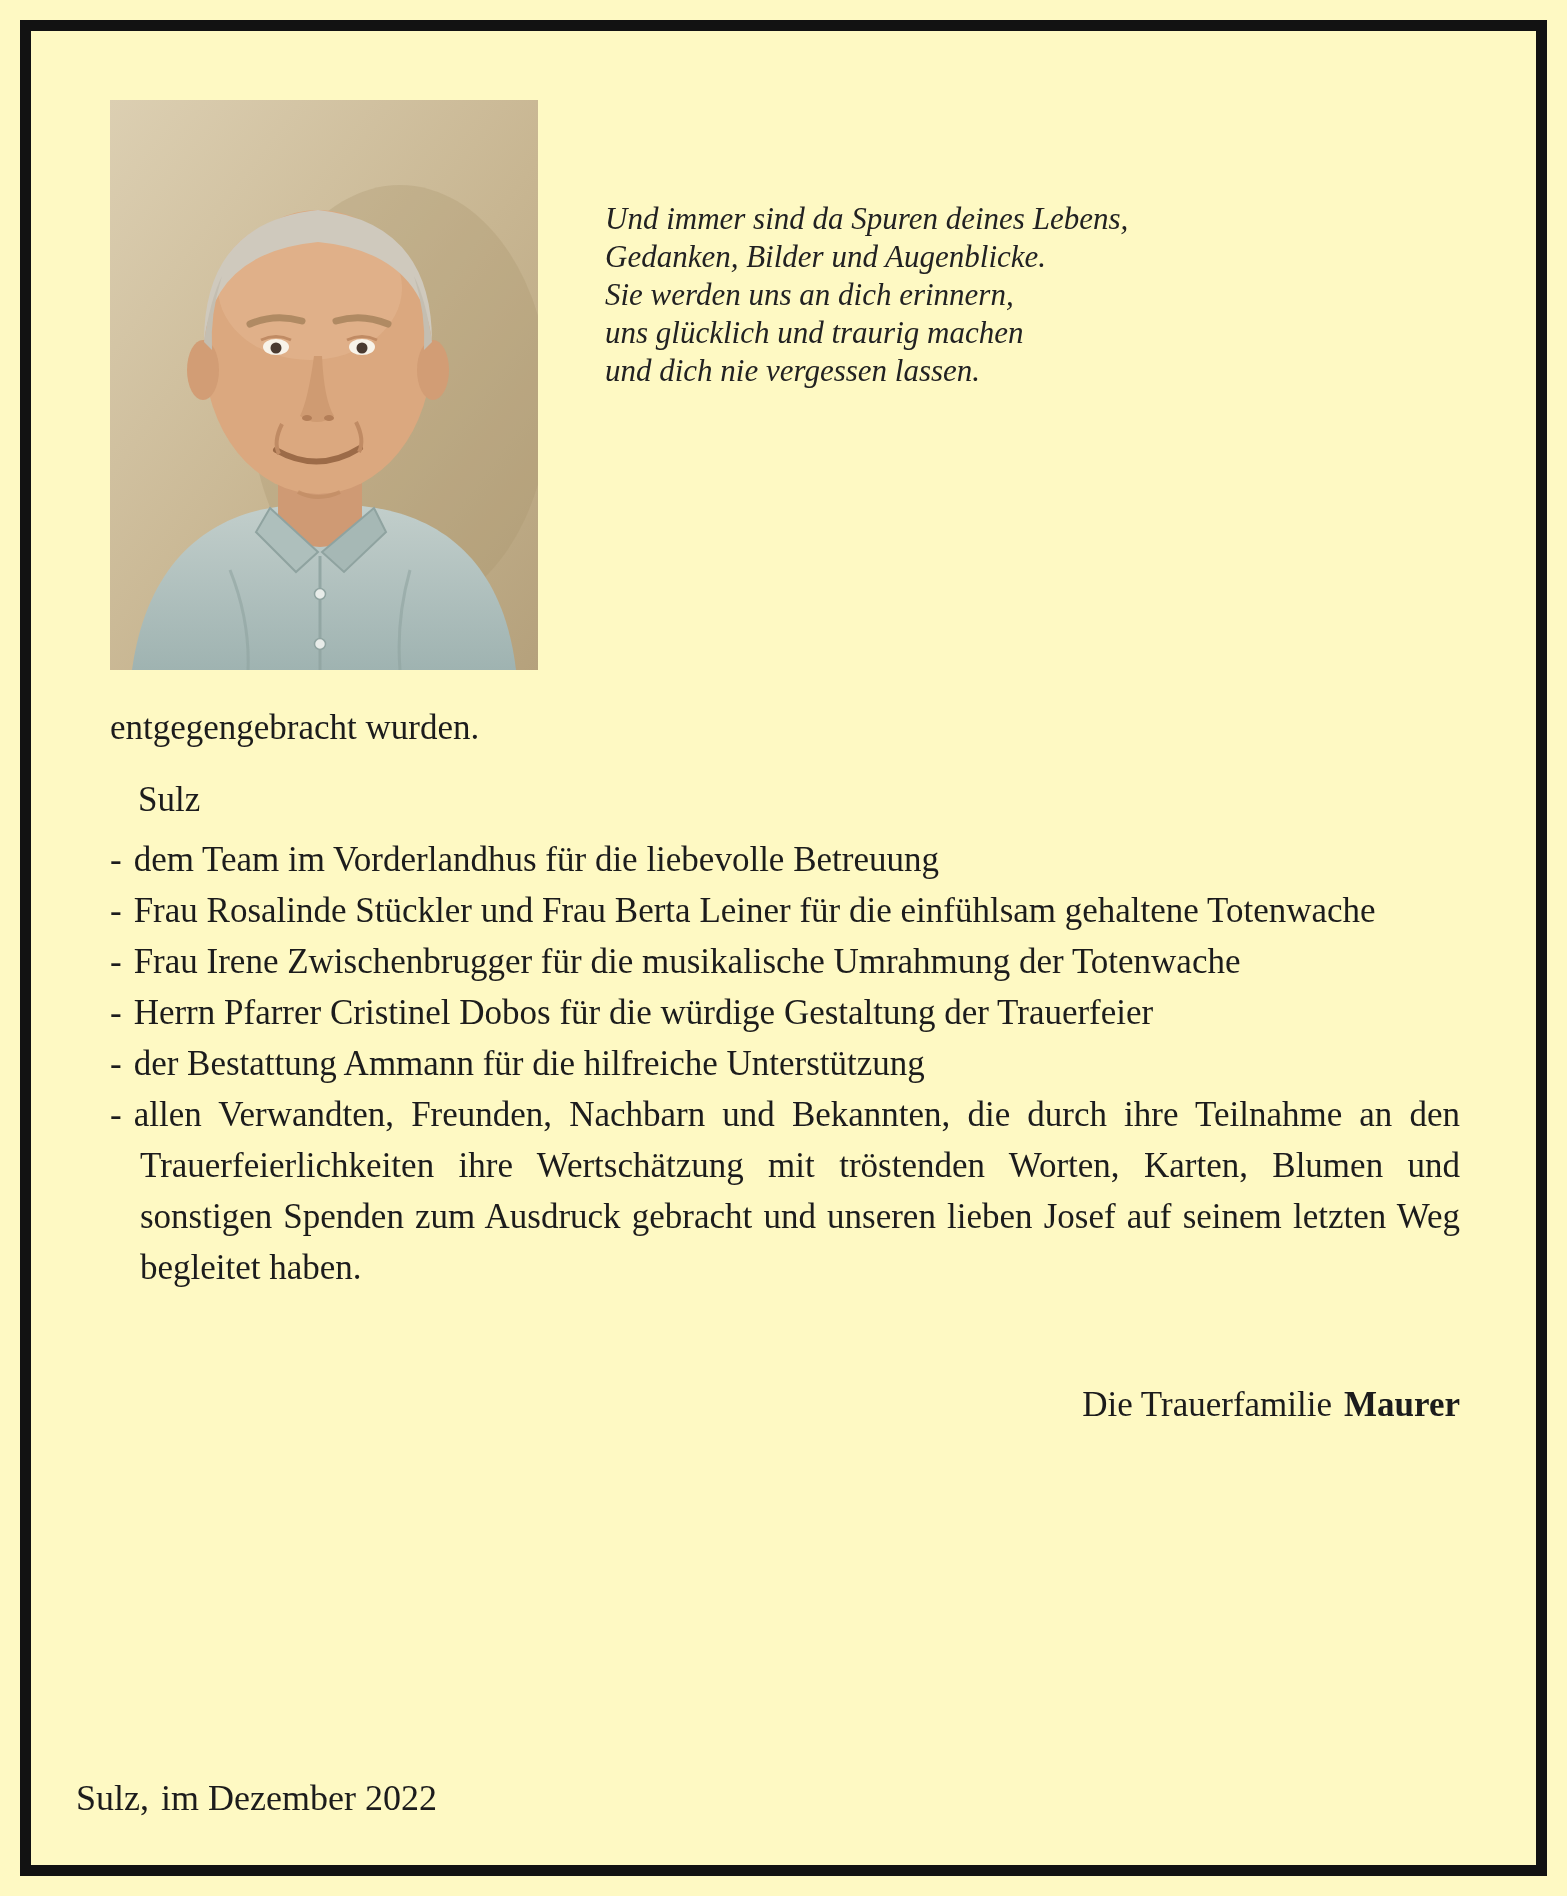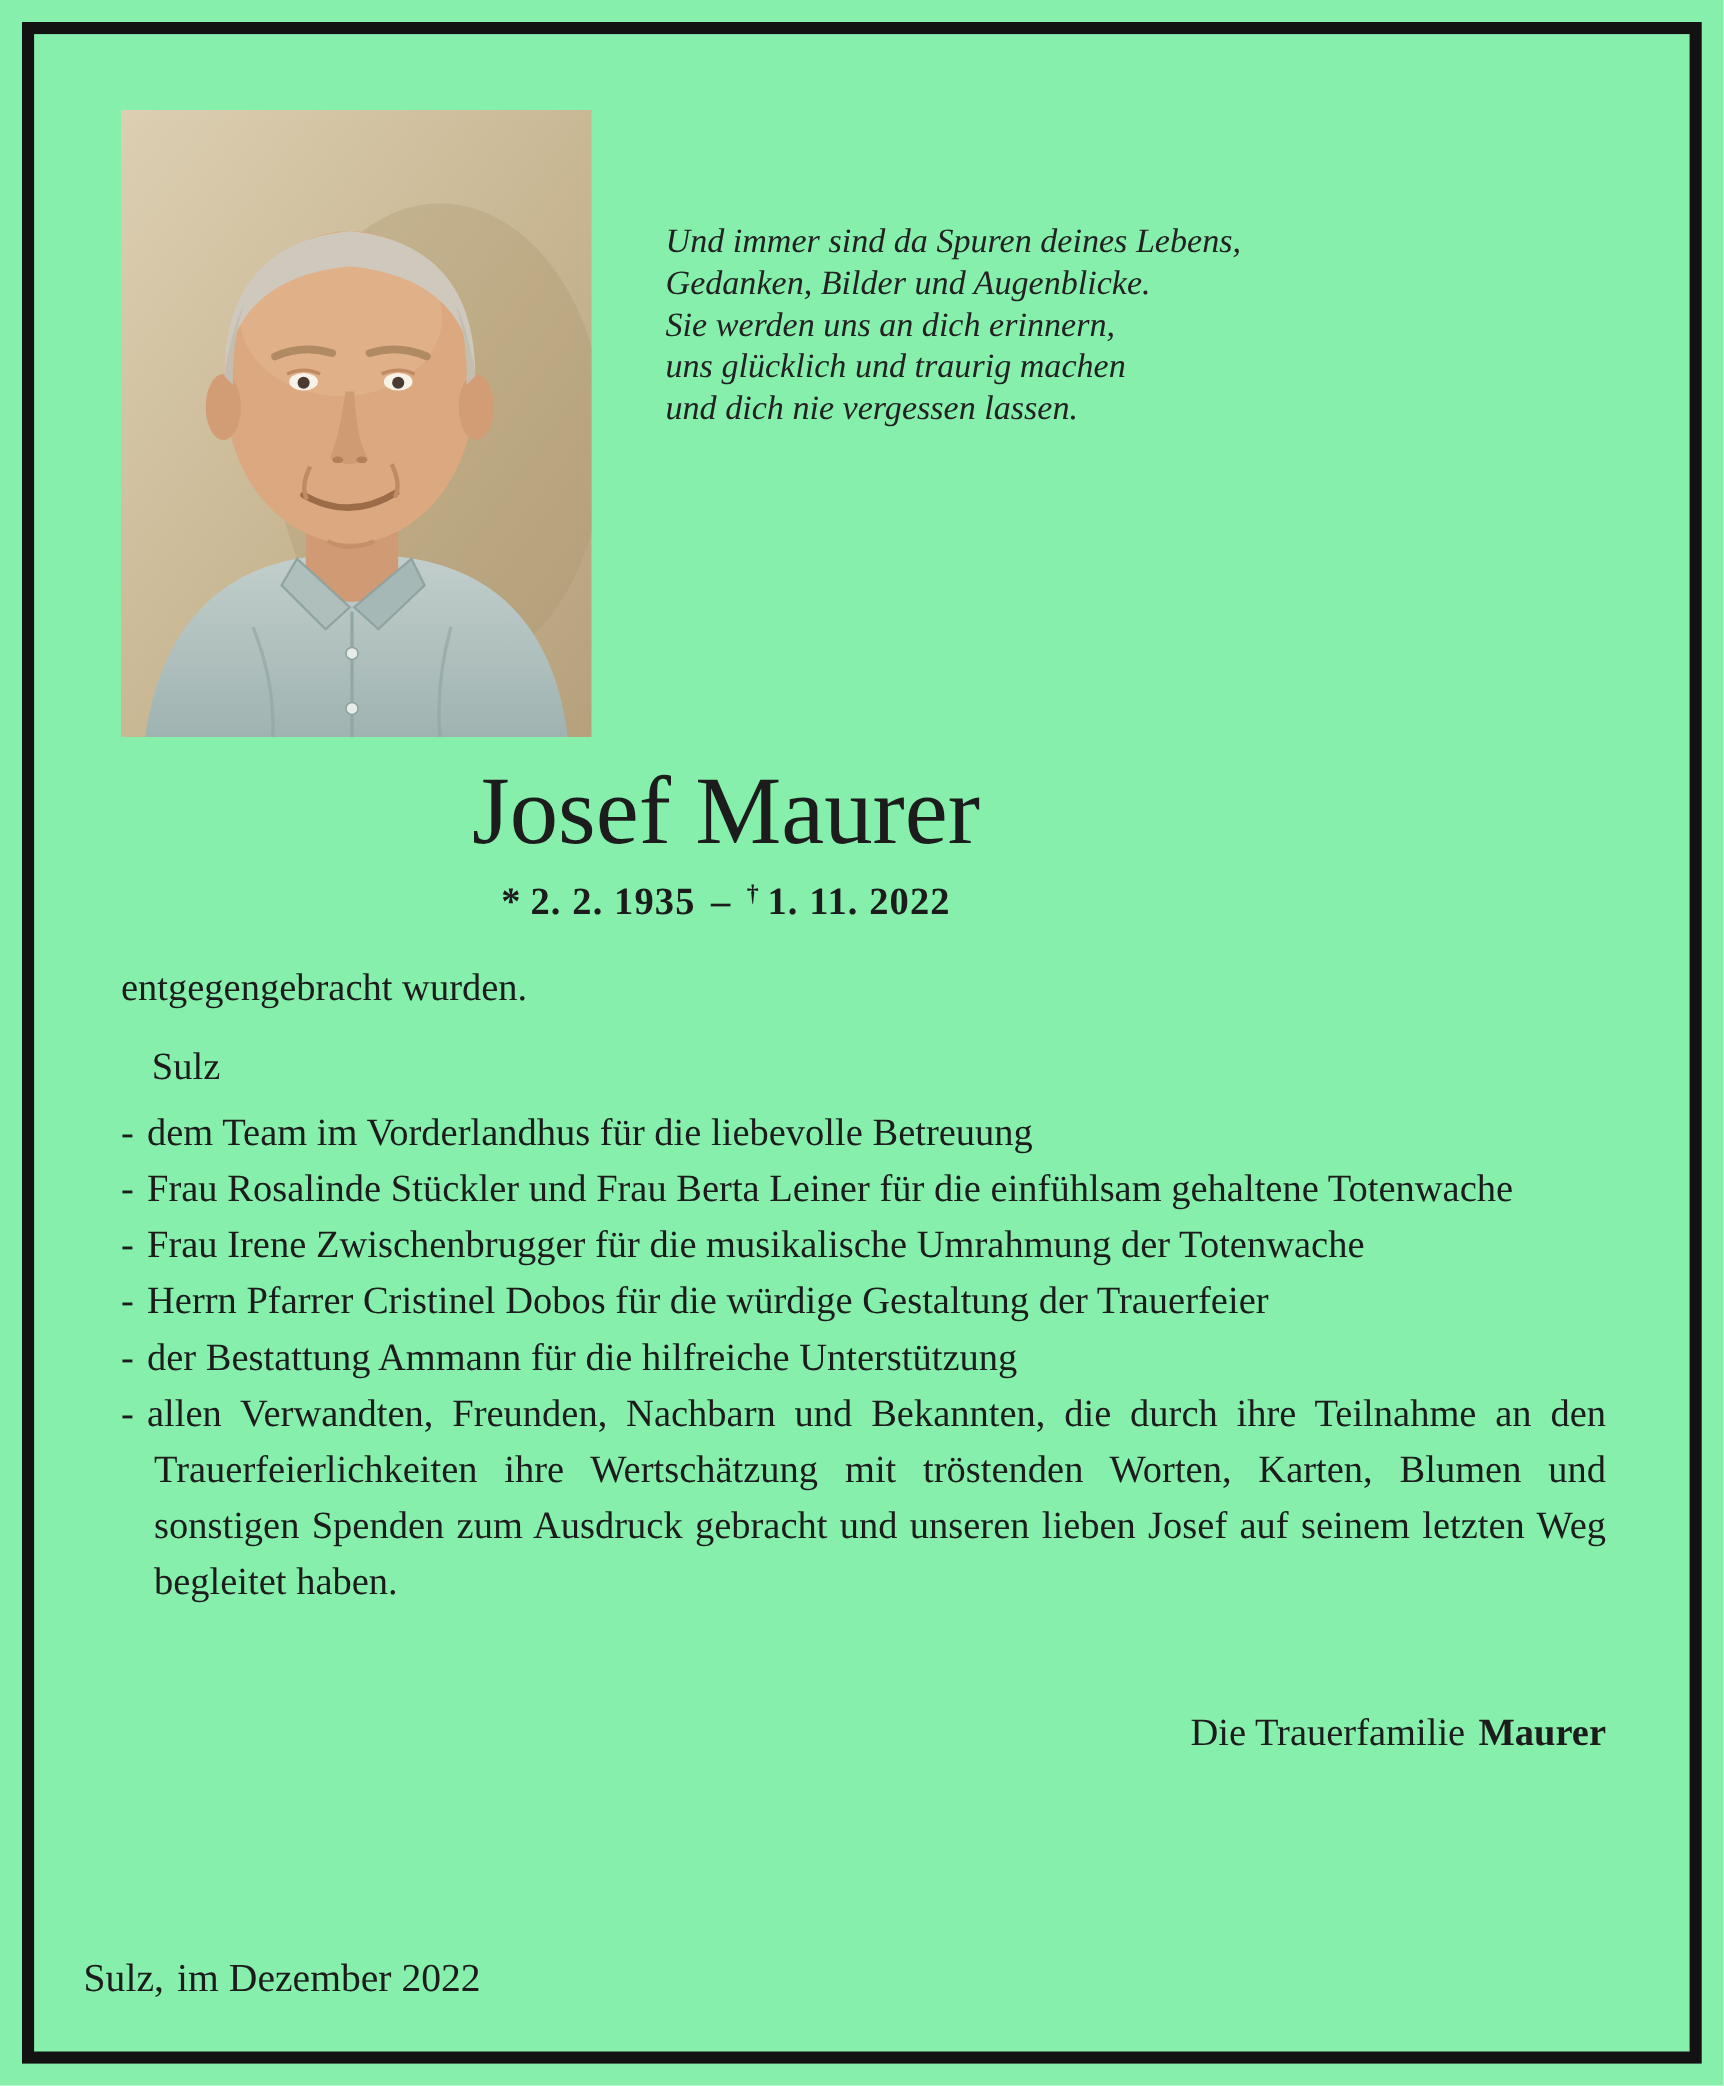--- a/index.html
+++ b/index.html
@@ -1,19 +1,19 @@
 <!DOCTYPE html>
 <html lang="de"><head>
 <meta charset="utf-8">
 <style>
   html, body { margin: 0; padding: 0; background: #ffffff; }
   .sheet {
     width: 1567px; height: 1896px;
     box-sizing: border-box;
-    background: #86efac;
+    background: #fef9c3;
     padding: 20px;
     font-family: "Liberation Serif", "DejaVu Serif", serif;
     color: #1c1c1c;
   }
   .frame {
     width: 100%; height: 100%;
     box-sizing: border-box;
     border: 11px solid #121212;
     padding: 69px 76px 46px 79px;
     display: flex; flex-direction: column;
@@ -140,26 +140,20 @@
           <div>Gedanken, Bilder und Augenblicke.</div>
           <div>Sie werden uns an dich erinnern,</div>
           <div>uns glücklich und traurig machen</div>
           <div>und dich nie vergessen lassen.</div>
         </div>
 
 
       </div>
     </div>
 
-    <div class="name-block">
-      <h1 class="deceased-name">Josef Maurer</h1>
-      <div class="life-dates">
-        <span class="sym-birth">*</span><span>2. 2. 1935</span><span class="sep">–</span><span class="sym-death">†</span><span>1. 11. 2022</span>
-      </div>
-    </div>
 
     <div class="closing-line">entgegengebracht wurden.</div>
 
     <div class="danke-label">Sulz</div>
 
     <ul class="thanks-list">
       <li><span class="item-dash">-</span><span class="item-text">dem Team im Vorderlandhus für die liebevolle Betreuung</span></li>
       <li><span class="item-dash">-</span><span class="item-text">Frau Rosalinde Stückler und Frau Berta Leiner für die einfühlsam gehaltene Totenwache</span></li>
       <li><span class="item-dash">-</span><span class="item-text">Frau Irene Zwischenbrugger für die musikalische Umrahmung der Totenwache</span></li>
       <li><span class="item-dash">-</span><span class="item-text">Herrn Pfarrer Cristinel Dobos für die würdige Gestaltung der Trauerfeier</span></li>

